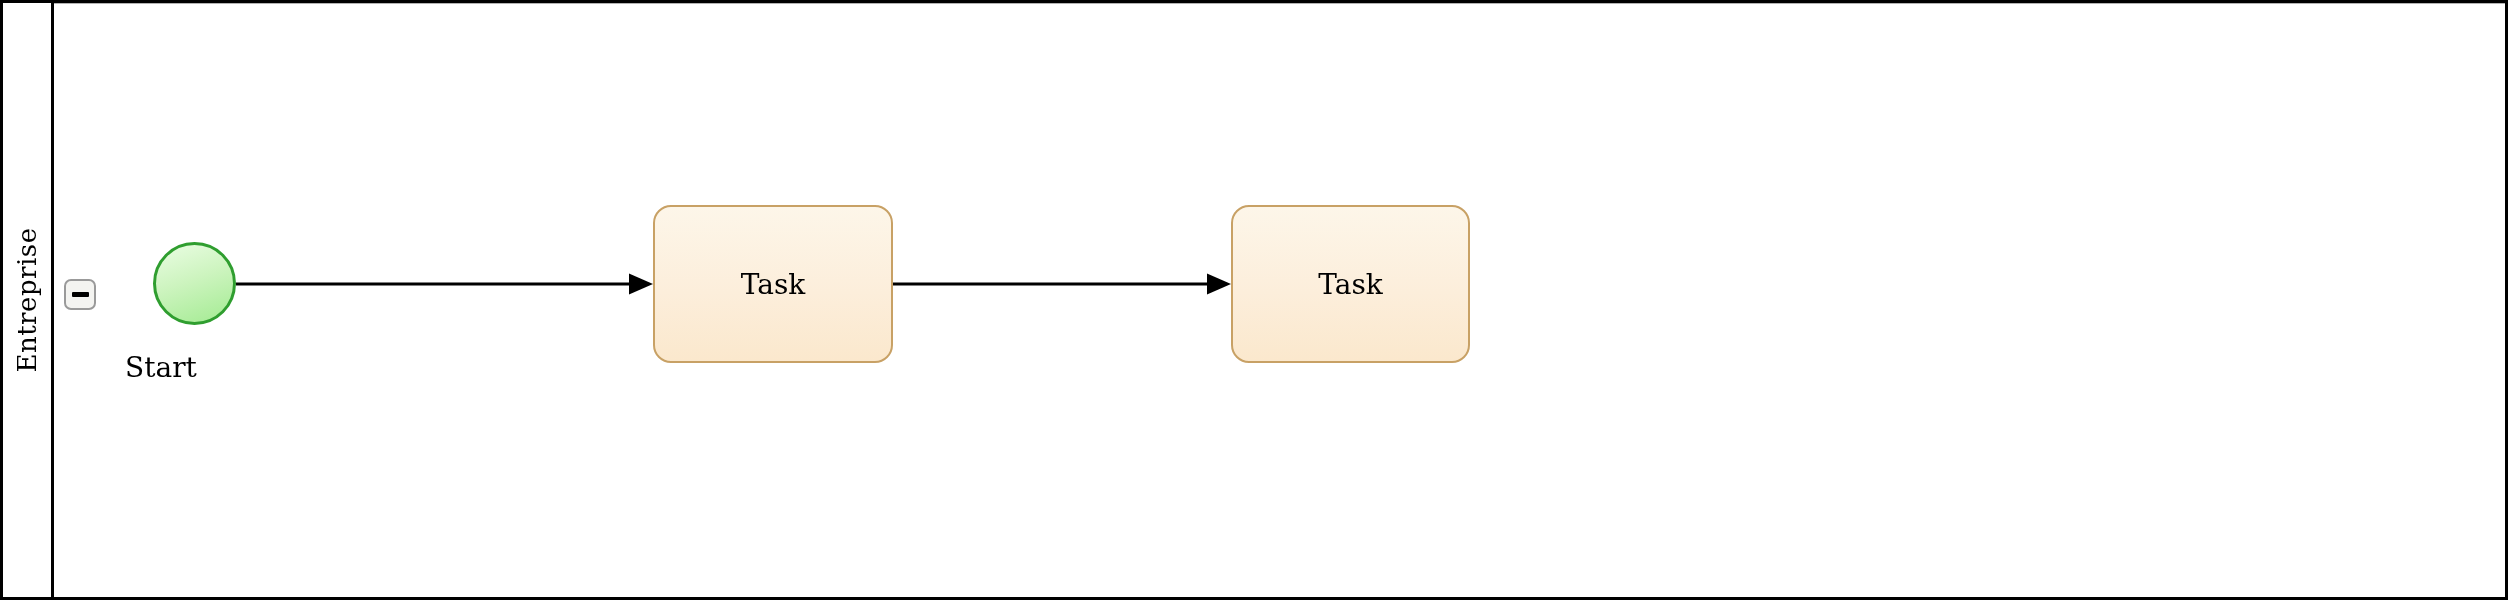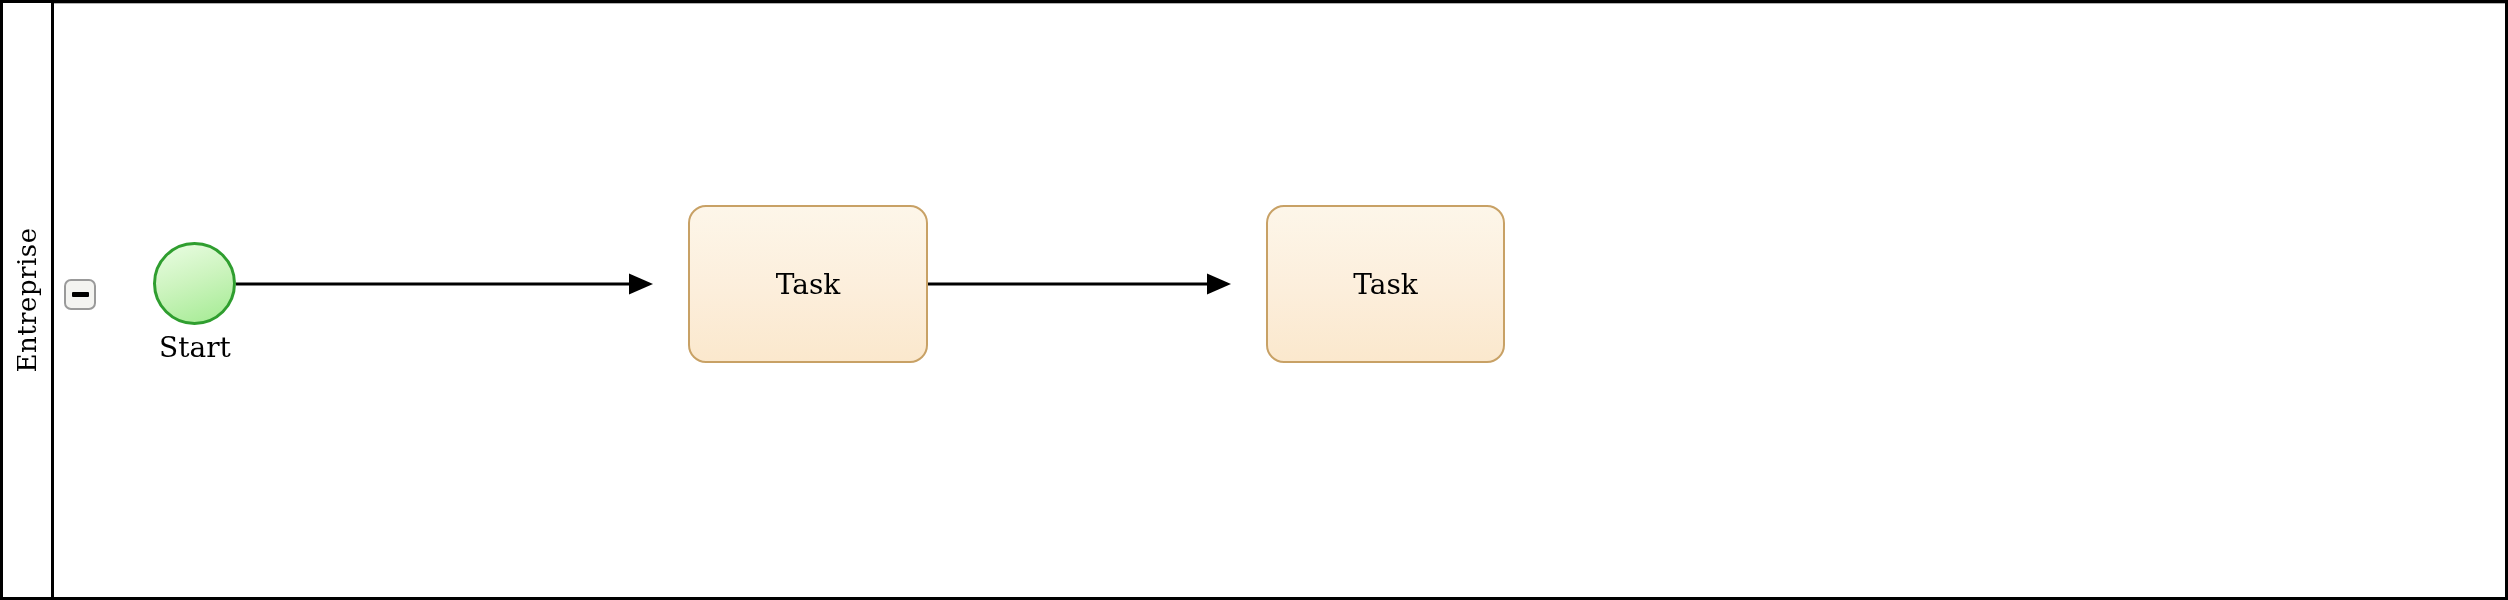--- a/index.html
+++ b/index.html
@@ -77,39 +77,37 @@
     position: absolute;
     left: 150px; top: 239px;
     width: 83px; height: 83px;
     box-sizing: border-box;
     border: 3px solid #2f9e2f;
     border-radius: 50%;
     background: linear-gradient(160deg, #eafde3 0%, #cdf4bf 45%, #a3eb92 100%);
   }
   .start-label {
     position: absolute;
-    left: 122px; top: 328px;
+    left: 122px; top: 348px;
     width: 140px;
-    text-align: center;
     font-size: 28px;
     color: #000000;
   }
   
   .task {
     position: absolute;
     box-sizing: border-box;
     border: 2px solid #c8a165;
     border-radius: 18px;
     background: linear-gradient(to bottom, #fdf6e9 0%, #fceedb 55%, #fbe8cd 100%);
     display: flex;
     align-items: center;
     justify-content: center;
     font-size: 28px;
     color: #000000;
-    margin-left: 35px;
   }
   .task-1 { left: 650px; top: 202px; width: 240px; height: 158px; }
   .task-2 { left: 1228px; top: 202px; width: 239px; height: 158px; }
   
   .flows {
     position: absolute;
     left: 0; top: 0;
     width: 2508px; height: 600px;
     pointer-events: none;
   }

